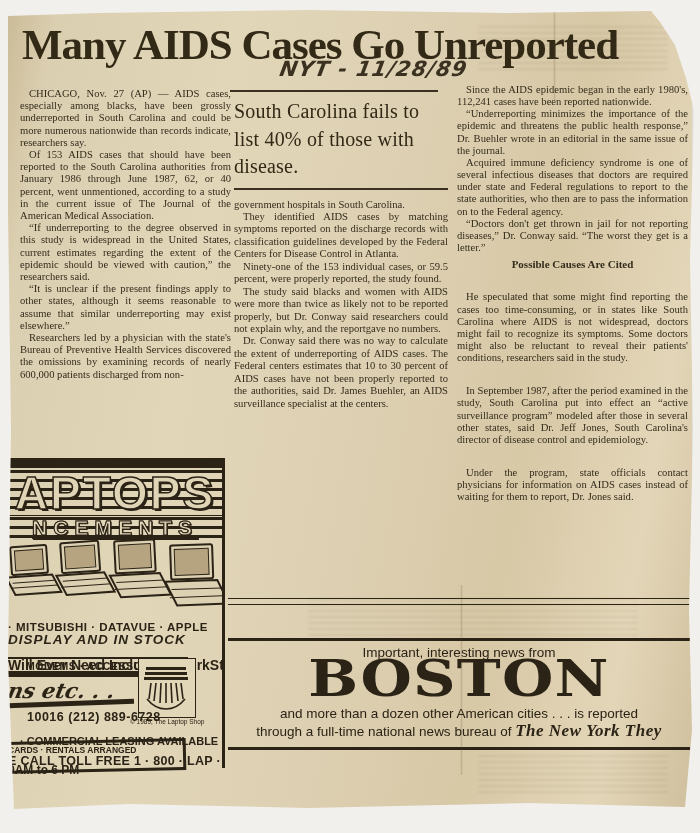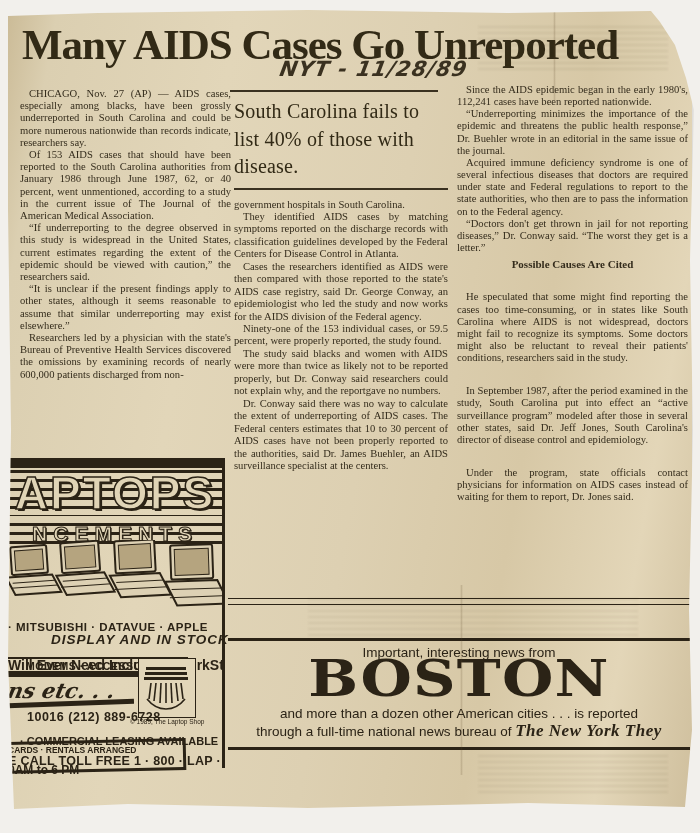--- a/index.html
+++ b/index.html
@@ -52,25 +52,25 @@
     border-right:3px solid #2b2316;
   }
   .ad-topbar{position:absolute;left:0;top:0;width:100%;height:10px;background:#2b2316;}
   .stripes{
     position:absolute;left:0;width:100%;text-align:center;font-weight:bold;
     background:repeating-linear-gradient(180deg,#2b2316 0 3px,transparent 3px 9px);
     color:#e0d4b6;-webkit-text-stroke:1.5px #2b2316;
     text-shadow:2px 2px 0 #2b2316;
   }
   .ad-title{top:12px;height:46px;font-size:46px;line-height:46px;letter-spacing:2px;}
-  .ad-subtitle{top:65px;height:22px;font-size:21px;line-height:22px;letter-spacing:6px;-webkit-text-stroke:1px #2b2316;text-shadow:1px 1px 0 #2b2316;}
+  .ad-subtitle{top:59px;height:22px;font-size:21px;line-height:22px;letter-spacing:6px;-webkit-text-stroke:1px #2b2316;text-shadow:1px 1px 0 #2b2316;text-decoration:underline;}
   .laptops{position:absolute;left:0;top:82px;}
   .ad-line{position:absolute;left:0;width:100%;text-align:left;font-weight:bold;white-space:nowrap;overflow:hidden;}
   .ad-brands{top:163px;font-size:11.5px;letter-spacing:.5px;}
-  .ad-stock{top:174px;font-size:13.5px;font-style:italic;letter-spacing:1px;padding-left:43px;}
+  .ad-stock{top:174px;font-size:13.5px;font-style:italic;letter-spacing:1px;}
   .ad-need{top:199px;font-size:14px;text-align:right;}
   .ad-rule{position:absolute;left:0;top:199px;width:180px;height:1.5px;background:#2b2316;}
   .ad-modems{top:202px;font-size:10.5px;letter-spacing:.5px;text-indent:18px;}
   .ad-bar2{position:absolute;left:0;top:213px;width:180px;height:6px;background:#2b2316;}
   .ad-script{
     position:absolute;left:0;top:220px;font-family:"DejaVu Serif", serif;
     font-style:italic;font-weight:bold;font-size:21px;transform:skewX(-12deg);
   }
   .kb-box{position:absolute;left:130px;top:200px;width:56px;height:58px;border:1px solid #2b2316;background:#e2d6b9;}
   .ad-copy{position:absolute;left:122px;top:260px;font-size:6.5px;white-space:nowrap;}
@@ -112,21 +112,20 @@
     <p>“If underreporting to the degree observed in this study is widespread in the United States, current estimates regarding the extent of the epidemic should be viewed with caution,” the researchers said.</p>
     <p>“It is unclear if the present findings apply to other states, although it seems reasonable to assume that similar underreporting may exist elsewhere.”</p>
     <p>Researchers led by a physician with the state's Bureau of Preventive Health Services discovered the omissions by examining records of nearly 600,000 patients discharged from non-</p>
   </div>
 
   <div class="col col-mid">
     <div class="pullquote">South Carolina fails to list 40% of those with disease.</div>
     <div class="pq-rule"></div>
     <p class="noindent">government hospitals in South Carolina.</p>
     <p>They identified AIDS cases by matching symptoms reported on the discharge records with classification guidelines developed by the Federal Centers for Disease Control in Atlanta.</p>
-    <p>Cases the researchers identified as AIDS were then compared with those reported to the state's AIDS case registry, said Dr. George Conway, an epidemiologist who led the study and now works for the AIDS division of the Federal agency.</p>
     <p>Ninety-one of the 153 individual cases, or 59.5 percent, were properly reported, the study found.</p>
     <p>The study said blacks and women with AIDS were more than twice as likely not to be reported properly, but Dr. Conway said researchers could not explain why, and the reportgave no numbers.</p>
     <p>Dr. Conway said there was no way to calculate the extent of underreporting of AIDS cases. The Federal centers estimates that 10 to 30 percent of AIDS cases have not been properly reported to the authorities, said Dr. James Buehler, an AIDS surveillance specialist at the centers.</p>
   </div>
 
   <div class="col col-right">
     <p>Since the AIDS epidemic began in the early 1980's, 112,241 cases have been reported nationwide.</p>
     <p>“Underreporting minimizes the importance of the epidemic and threatens the public health response,” Dr. Buehler wrote in an editorial in the same issue of the journal.</p>
     <p>Acquired immune deficiency syndrome is one of several infectious diseases that doctors are required under state and Federal regulations to report to the state authorities, who then are to pass the information on to the Federal agency.</p>
     <p>“Doctors don't get thrown in jail for not reporting diseases,” Dr. Conway said. “The worst they get is a letter.”</p>

